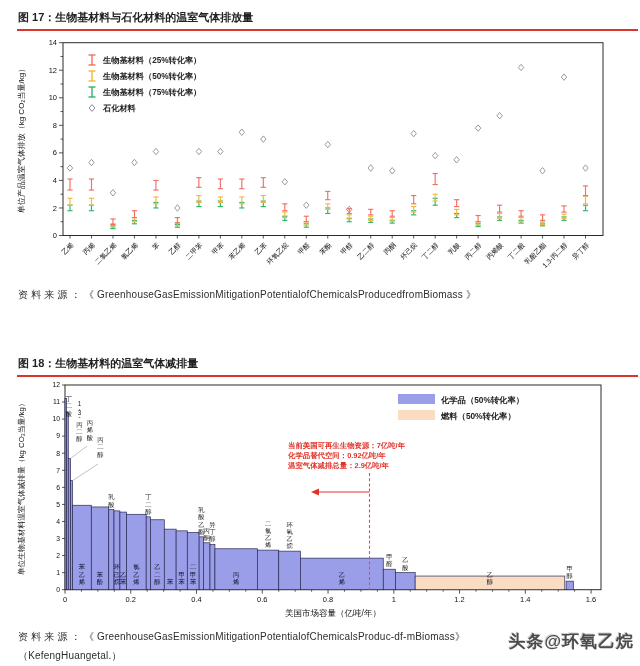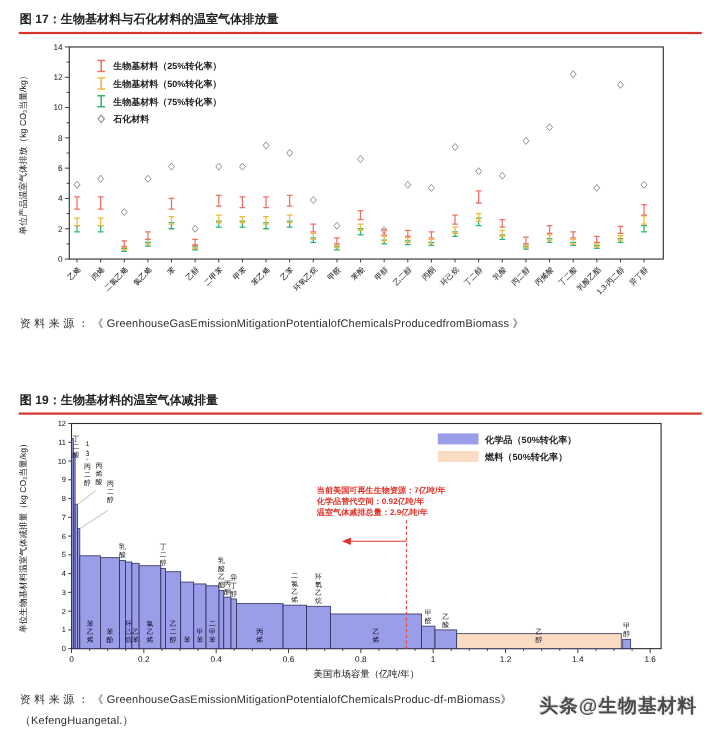--- a/index.html
+++ b/index.html
@@ -361,21 +361,21 @@
       <line x1="88.5" x2="95.5" y1="53" y2="53" stroke="#2fb56f" stroke-width="1.4"></line>
       <line x1="88.5" x2="95.5" y1="63" y2="63" stroke="#2fb56f" stroke-width="1.4"></line>
       <text x="103" y="61" font-size="8.2" font-weight="bold" fill="#222">生物基材料（75%转化率）</text>
       <polygon points="92,70.6 94.9,74 92,77.4 89.1,74" fill="#fff" stroke="#8f8f8f" stroke-width="1"></polygon>
       <text x="103" y="77" font-size="8.2" font-weight="bold" fill="#222">石化材料</text>
     </svg>
   <p class="source src-13" style="top:288px">
     <span>资 料 来 源 ：  《 GreenhouseGasEmissionMitigationPotentialofChemicalsProducedfromBiomass 》</span><br>
   </p>
 
-  <h3 class="fig-title" style="top:356px">图 19：生物基材料的温室气体减排量</h3>
+  <h3 class="fig-title" style="top:356px">图 18：生物基材料的温室气体减排量</h3>
   <div class="red-rule" style="top: 375px; background: rgb(216, 53, 44);"></div>
   <svg id="chart2" style="top:380px" width="640" height="250" viewBox="0 0 640 250">
       <rect x="65" y="5" width="536" height="204.7" fill="none" stroke="#2b2b2b" stroke-width="1"></rect>
       <line x1="65" x2="62" y1="209.7" y2="209.7" stroke="#2b2b2b" stroke-width="0.8"></line>
       <text x="60" y="212" text-anchor="end" font-size="6.8" fill="#111">0</text>
       <line x1="65" x2="62" y1="192.64166666666665" y2="192.64166666666665" stroke="#2b2b2b" stroke-width="0.8"></line>
       <text x="60" y="194.94166666666666" text-anchor="end" font-size="6.8" fill="#111">1</text>
       <line x1="65" x2="62" y1="175.58333333333331" y2="175.58333333333331" stroke="#2b2b2b" stroke-width="0.8"></line>
       <text x="60" y="177.88333333333333" text-anchor="end" font-size="6.8" fill="#111">2</text>
       <line x1="65" x2="62" y1="158.525" y2="158.525" stroke="#2b2b2b" stroke-width="0.8"></line>
@@ -505,14 +505,14 @@
       <text x="288" y="88" font-size="7.4" font-weight="bold" fill="#e03228">温室气体减排总量：2.9亿吨/年</text>
       <line x1="369.49600000000004" y1="93" x2="369.49600000000004" y2="209.7" stroke="#f04845" stroke-width="1.1" stroke-dasharray="3 2.2"></line>
       <line x1="369.49600000000004" y1="112" x2="317" y2="112" stroke="#e03228" stroke-width="1"></line>
       <polygon points="311,112 319,108.6 319,115.4" fill="#e03228"></polygon>
     </svg>
   <p class="source src-18" style="top:627px">
     <span>资 料 来 源 ：  《 GreenhouseGasEmissionMitigationPotentialofChemicalsProduc-df-mBiomass》</span><br>
     <span>（KefengHuangetal.）</span>
   </p>
 
-  <div class="watermark">头条@生物基材料</div>
+  <div class="watermark">头条@环氧乙烷</div>
 </div>
 
 </body></html>

